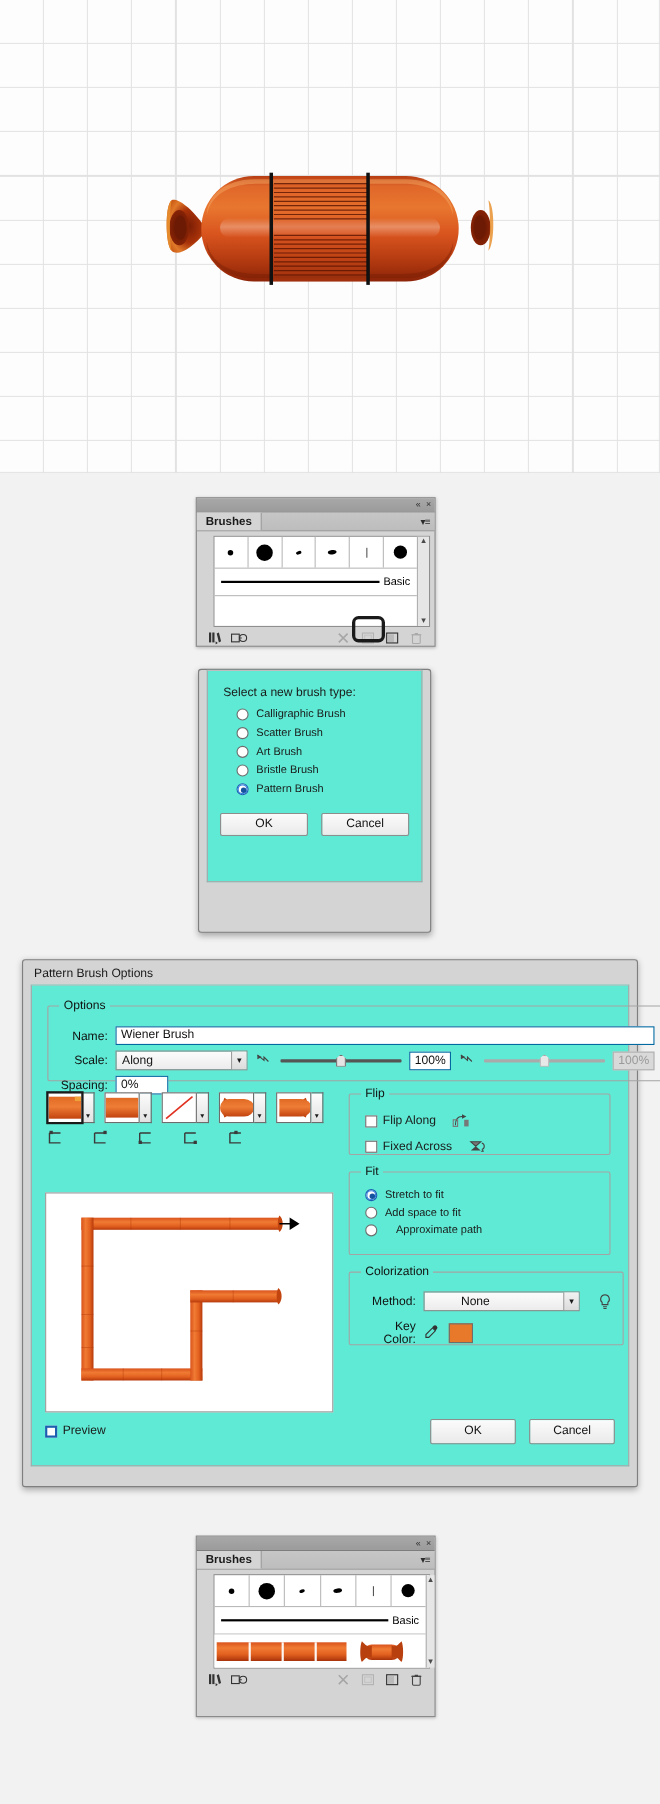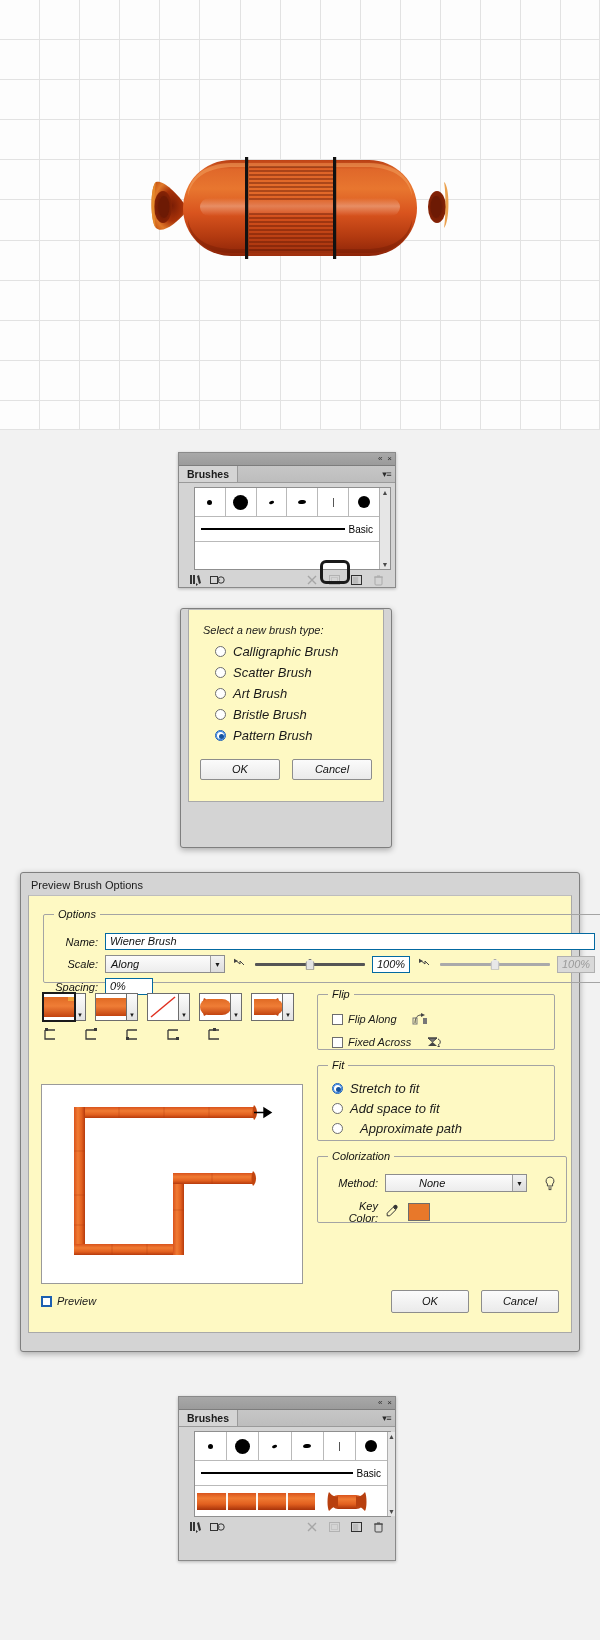--- a/index.html
+++ b/index.html
@@ -113,25 +113,24 @@
     box-shadow:0 2px 6px rgba(0,0,0,.30);
   }
   .dlg-title {
     font-size:11px; color:#1a1a1a;
     padding:6px 0 4px 10px;
   }
   .dlg-body {
     border:1px solid #a9a9a9;
     border-top-color:#bdbdbd;
     margin:0 7px 7px 7px;
-    background:#fef9c3;
+    background:#5eead4;
     padding:10px 12px 12px 12px;
-    font-style:italic;
-  }
-  .radio-line { display:flex; align-items:center; gap:7px; margin:6px 0 6px 14px; font-size:13px; }
+  }
+  .radio-line { display:flex; align-items:center; gap:7px; margin:6px 0 6px 14px; font-size:10px; }
   .radio {
     width:11px; height:11px; border-radius:50%;
     border:1px solid #6d6d6d; background:#fff;
     display:inline-block; position:relative; flex:0 0 auto;
   }
   .radio.on { border-color:#1a5fb4; box-shadow:0 0 0 1px #3584e4 inset; }
   .radio.on::after {
     content:""; position:absolute; left:2.5px; top:2.5px;
     width:5px; height:5px; border-radius:50%; background:#15539e;
   }
@@ -425,21 +424,21 @@
     </div>
 
     <div class="btnrow">
       <div class="btn">OK</div>
       <div class="btn">Cancel</div>
     </div>
   </div>
 </div>
 
 <div class="dialog" id="pbo">
-  <div class="dlg-title">Preview Brush Options</div>
+  <div class="dlg-title">Pattern Brush Options</div>
   <div class="dlg-body" style="height:438px; position:relative;">
 
     <fieldset class="group" style="height:75px;">
       <legend>Options</legend>
 
       <div class="fld-row">
         <span class="lbl" style="width:44px; text-align:right;">Name:</span>
         <span class="txtinput" style="flex:1 1 auto;">Wiener Brush</span>
       </div>
 

